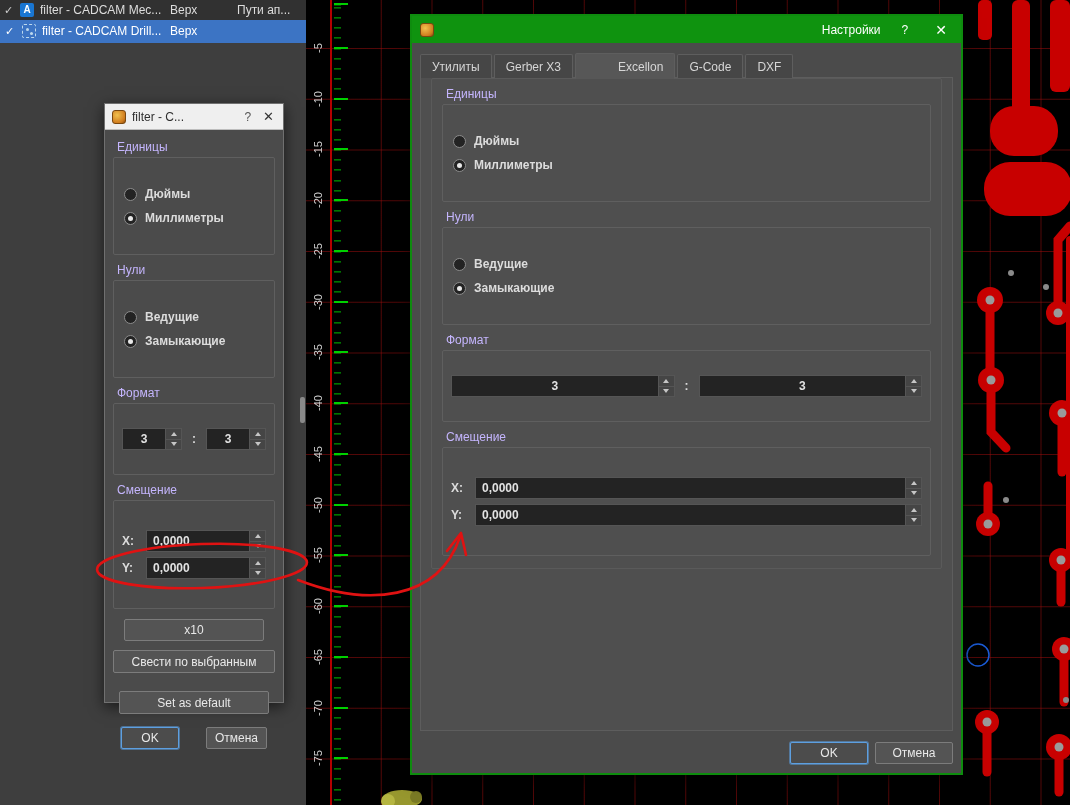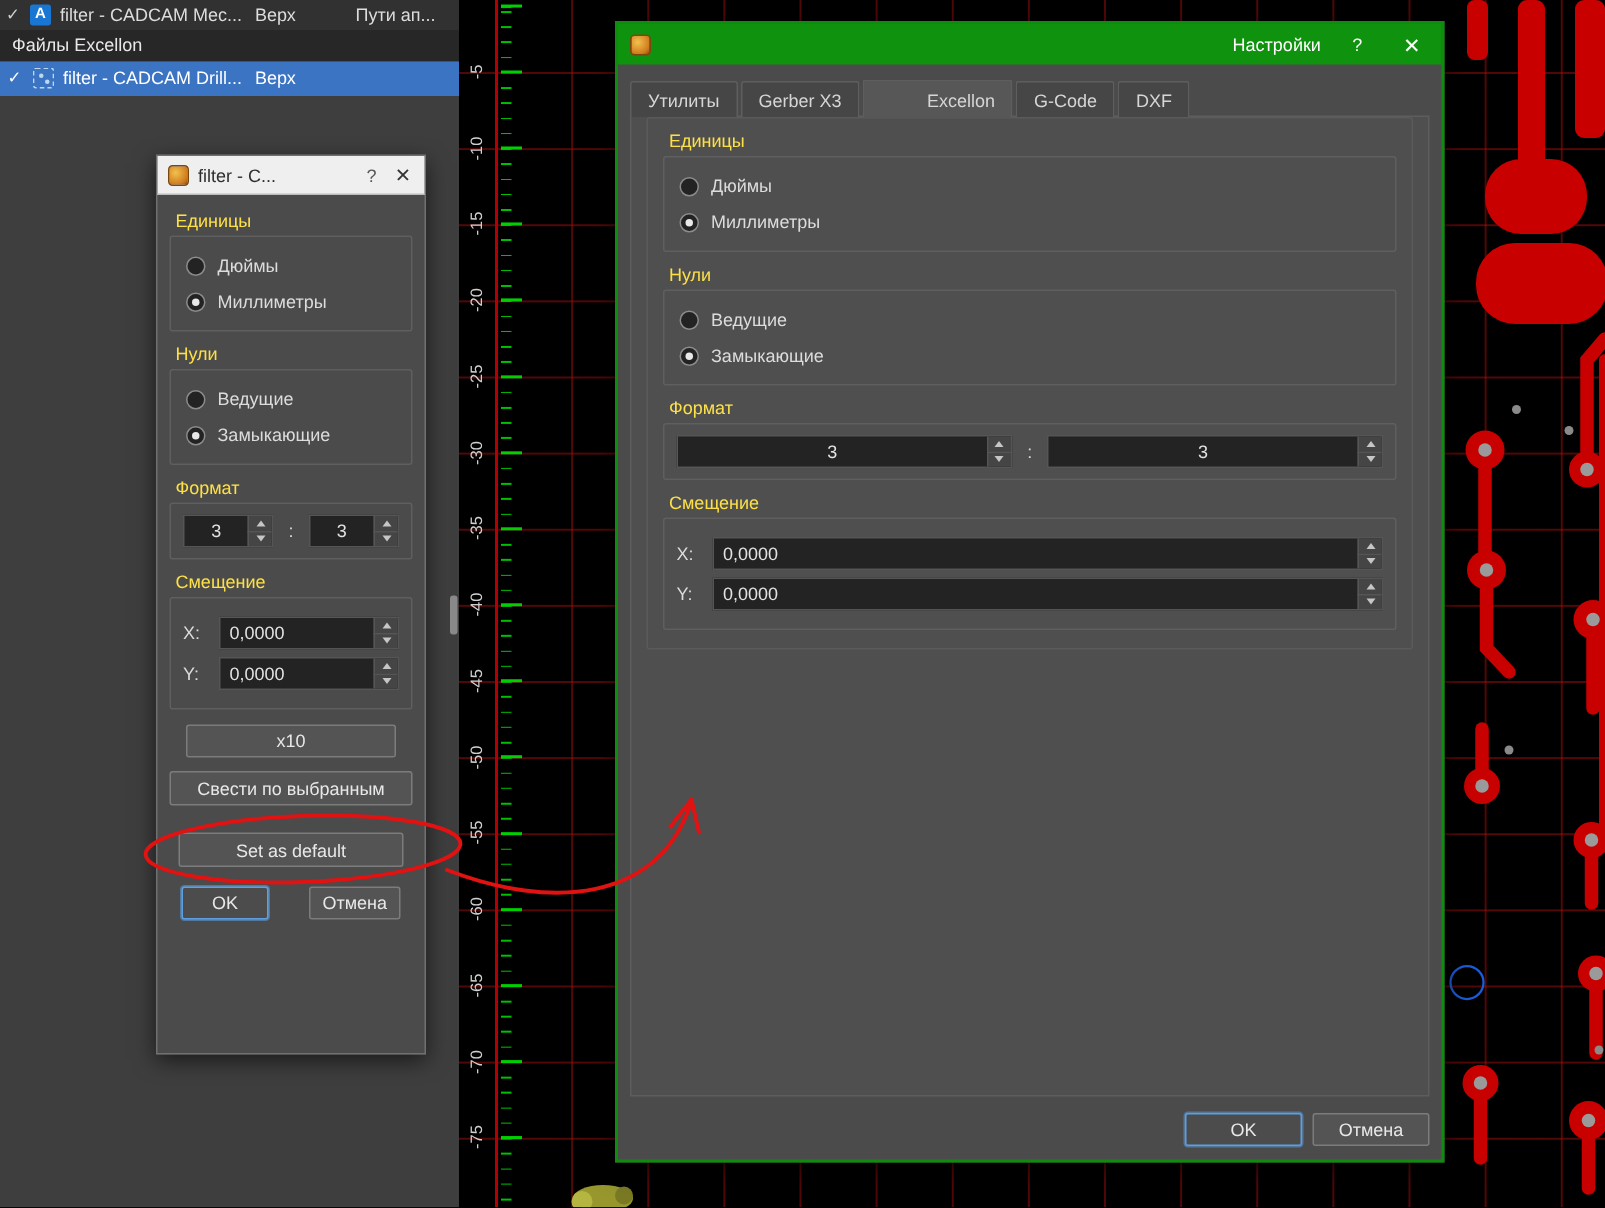--- a/index.html
+++ b/index.html
@@ -38,22 +38,22 @@
   .cell { position:absolute; top:0; white-space:nowrap; }
   .check-glyph { color:#cfcfcf; font-size:11px; }
   .row-selected .check-glyph { color:#fff; }
   .gerber-icon { position:absolute; top:3px; width:14px; height:14px; background:#1976d2; color:#fff;
     font-weight:bold; font-size:10px; line-height:14px; text-align:center; border-radius:2px; }
   .drill-icon { position:absolute; top:4px; width:14px; height:14px; border:1px dashed #bcd8ee; border-radius:2px; }
   .drill-icon::after { content:""; position:absolute; left:3px; top:3px; width:3px; height:3px; border-radius:50%; background:#bcd8ee; box-shadow:4px 4px 0 #bcd8ee; }
   .splitter-handle { position:absolute; right:1px; top:397px; width:5px; height:26px; background:#8a8a8a; border-radius:2px; }
 
   
-  .group-label { color:#fde047; margin:8px 2px 3px 4px; }
-  .groupbox { border:1px solid #5f5f5f; border-radius:2px; padding:7px 8px; background:transparent; }
+  .group-label { color:#c4b5fd; margin:8px 2px 3px 4px; }
+  .groupbox { border:1px solid #5f5f5f; border-radius:2px; padding:24px 8px; background:transparent;font-weight:bold; }
   .radio-row { display:flex; align-items:center; gap:8px; padding:5px 2px; }
   .radio { width:13px; height:13px; min-width:13px; border-radius:50%; background:#232323; border:1px solid #8c8c8c; position:relative; }
   .radio.checked::after { content:""; position:absolute; inset:3px; border-radius:50%; background:#e8e8e8; }
   .radio-label { color:#dcdcdc; }
   .spinbox { display:flex; height:22px; background:#232323; border:1px solid #555; }
   .spin-value { flex:1; color:#e2e2e2; display:flex; align-items:center; justify-content:center; overflow:hidden; }
   .spin-value.left { justify-content:flex-start; padding-left:6px; }
   .spin-arrows { width:16px; display:flex; flex-direction:column; }
   .spin-arrows i { flex:1; display:flex; align-items:center; justify-content:center; background:#454545; border-left:1px solid #555; }
   .spin-arrows i + i { border-top:1px solid #555; }
@@ -188,21 +188,20 @@
   </div>
 
   <div class="left-panel">
     <div class="file-row row-top">
       <span class="cell check-glyph" style="left:4px">✓</span>
       <span class="gerber-icon" style="left:20px">A</span>
       <span class="cell" style="left:40px">filter - CADCAM Mec...</span>
       <span class="cell" style="left:170px">Верх</span>
       <span class="cell" style="left:237px">Пути ап...</span>
     </div>
-    <div class="section-header">Файлы Excellon</div>
     <div class="file-row row-selected">
       <span class="cell check-glyph" style="left:5px">✓</span>
       <span class="drill-icon" style="left:22px"></span>
       <span class="cell" style="left:42px">filter - CADCAM Drill...</span>
       <span class="cell" style="left:170px">Верх</span>
     </div>
     <div class="splitter-handle"></div>
   </div>
 
   <div class="dlg-small">

